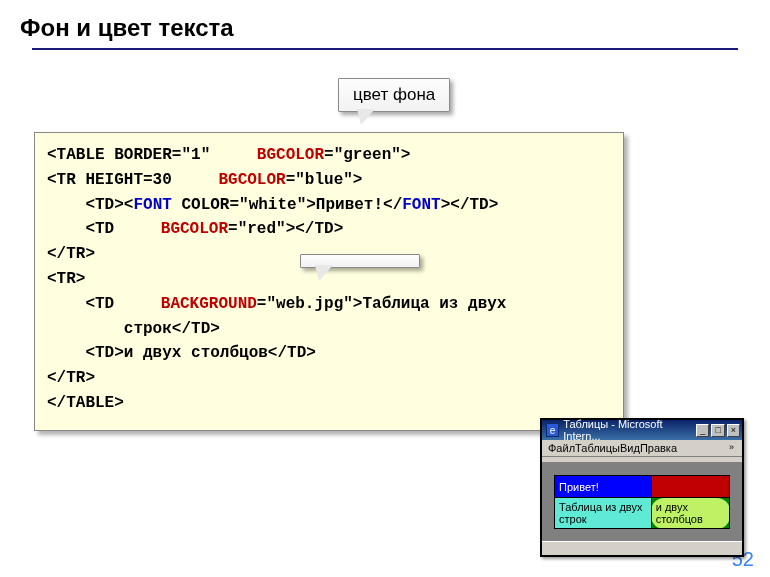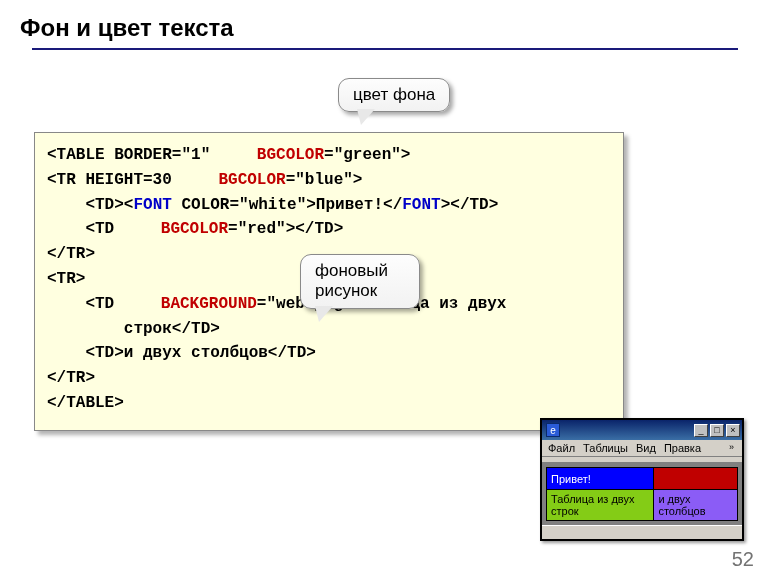--- a/index.html
+++ b/index.html
@@ -20,21 +20,21 @@
   }
   .title-rule {
     border: none;
     border-top: 2px solid #1a1a7a;
     margin: 0 32px 0 32px;
   }
   .callout {
     position: absolute;
     background: linear-gradient(#fdfdfd,#f2f2f2);
     border: 1px solid #8a8a8a;
-    border-radius: 11px;
+    border-radius: 1px;
     box-shadow: 3px 3px 4px rgba(0,0,0,.35);
     padding: 6px 14px;
     font-size: 17px;
     color: #000;
     z-index: 5;
   }
   .callout .tail {
     position: absolute;
     width: 0; height: 0;
   }
@@ -67,21 +67,21 @@
     white-space: pre;
     color: #000;
     z-index: 1;
   }
   .kw-red { color: #c00000; padding-left: 37px; }
   .kw-blue { color: #0000c8; text-align: right; }
   .page-num {
     position: absolute;
     right: 16px; bottom: 6px;
     font-size: 20px;
-    color: #737373;
+    color: #3b82f6;
   }
   
   .mini-window {
     position: absolute;
     left: 540px; top: 418px;
     width: 204px;
     border: 2px solid #000;
     background: #c0c0c0;
     box-shadow: 2px 2px 3px rgba(0,0,0,.4);
     font-family: Tahoma, sans-serif;
@@ -113,53 +113,53 @@
     border-right-color: #404040;
     border-bottom-color: #404040;
     margin-left: 2px;
     font-size: 9px;
     line-height: 11px;
     text-align: center;
     color: #000;
   }
   .mw-menu {
     display: flex;
-    gap: 8px;
+    gap: 0;
     background: #d4d0c8;
     font-size: 11px;
     padding: 2px 6px;
     border-bottom: 1px solid #808080;
   }
   .mw-menu span { text-decoration: underline; text-decoration-color: transparent; }
   .mw-menu .chev { margin-left: auto; font-size: 9px; padding: 0 2px; }
   .mw-sep {
     height: 6px;
     background: #d4d0c8;
     border-bottom: 1px solid #808080;
   }
   .mw-body {
     background: #808080;
-    padding: 4px;
+    padding: 12px;
   }
   .demo-table {
     border-collapse: collapse;
     width: 100%;
     background: green;
   }
   .demo-table td {
     border: 1px solid #000;
     font-size: 11px;
     padding: 3px 4px;
     height: 22px;
     vertical-align: middle;
   }
   .td-blue { background: #0000ff; color: #fff; }
   .td-red  { background: #c00000; }
-  .td-tex  { background: #84cc16; color: #000; }
-  .td-grn  { background: #8b5cf6; color: #000; }
+  .td-tex  { background: #5eead4; color: #000; }
+  .td-grn  { background: #bef264; color: #000; border-radius: 13px; }
   .mw-status {
     height: 14px;
     background: #d4d0c8;
     border-top: 1px solid #fff;
   }
 </style>
 </head>
 <body>
 
 <div class="slide-title">Фон и цвет текста</div>
@@ -176,27 +176,27 @@
 <span>    &lt;TD </span><span class="kw-red">BGCOLOR</span><span>="red"&gt;&lt;/TD&gt;</span>
 <span>&lt;/TR&gt;</span>
 <span>&lt;TR&gt;</span>
 <span>    &lt;TD </span><span class="kw-red">BACKGROUND</span><span>="web.jpg"&gt;Таблица из двух</span>
 <span>        строк&lt;/TD&gt;</span>
 <span>    &lt;TD&gt;и двух столбцов&lt;/TD&gt;</span>
 <span>&lt;/TR&gt;</span>
 <span>&lt;/TABLE&gt;</span></div>
 
 <div class="callout callout2">
-  <span>фоновый рисунок</span>
   <div class="tail"></div>
 </div>
 
 <div class="mini-window">
   <div class="mw-title">
     <span class="ico">e</span>
+    <span>Таблицы - Microsoft Intern...</span>
     <span class="spacer"></span>
     <span class="btn">_</span>
     <span class="btn">□</span>
     <span class="btn">×</span>
   </div>
   <div class="mw-menu">
     <span>Файл</span>
     <span>Таблицы</span>
     <span>Вид</span>
     <span>Правка</span>

